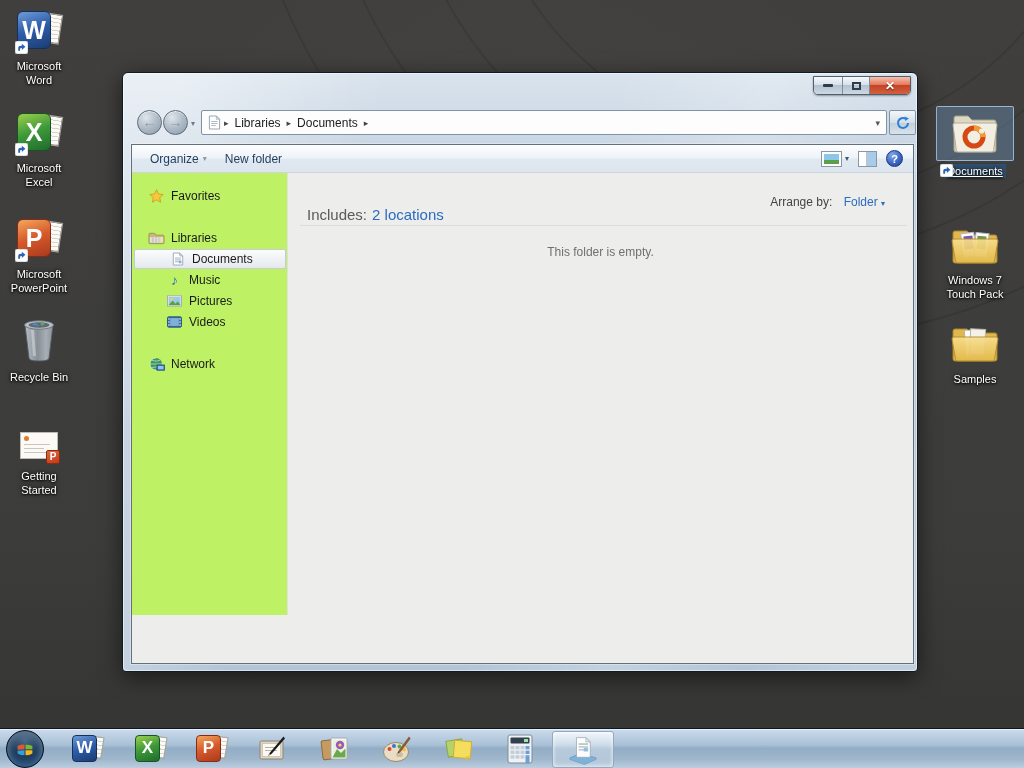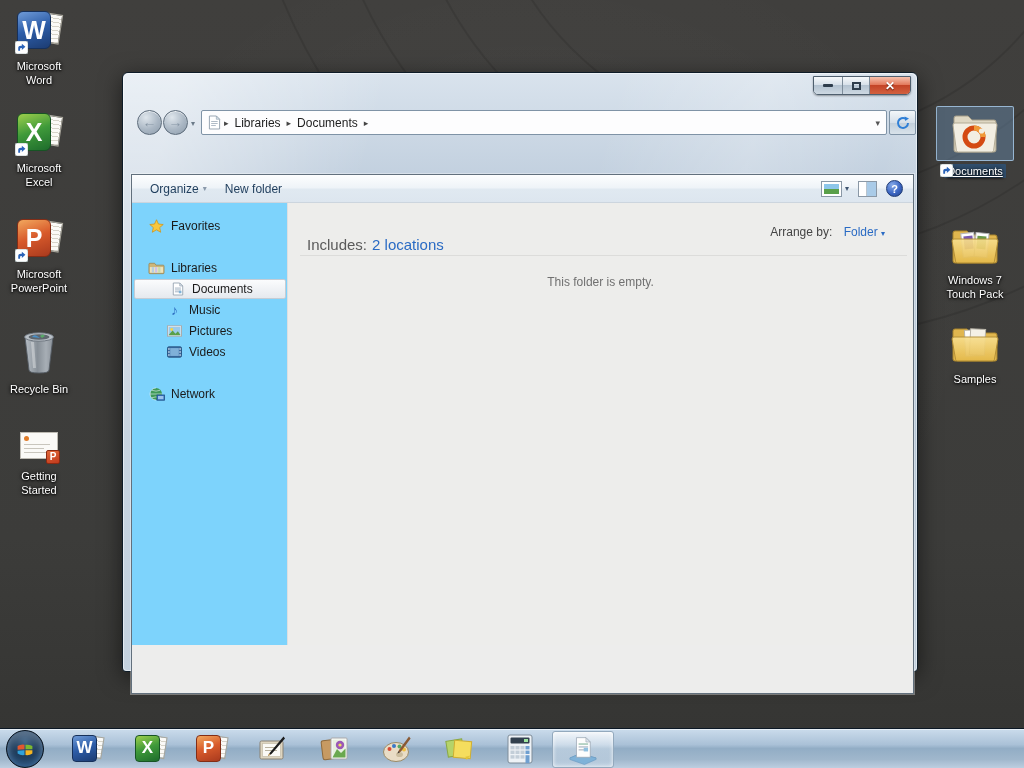--- a/index.html
+++ b/index.html
@@ -83,42 +83,42 @@
     display:flex; align-items:center; padding:0 6px; font-size:12px; color:#222; }
   #addressbar .crumb { padding:0 3px; }
   #addressbar .sep { font-size:9px; color:#444; padding:0 3px; }
   #addressbar .addr-drop { margin-left:auto; font-size:9px; color:#555; }
   #refreshbtn { position:absolute; left:766px; top:37px; width:27px; height:25px;
     border:1px solid #7f93a6; border-radius:2px; display:flex; align-items:center;
     justify-content:center;
     background:linear-gradient(180deg,#f3f7fa,#d5dfe9 50%,#c2cfdb 52%,#d8e2ea 100%); }
 
   #client { position:absolute; left:8px; top:71px; width:783px; height:520px;
-    background:#ededec; border:1px solid #62707d; box-shadow:0 0 0 1px rgba(255,255,255,.35);margin-top:30px; }
+    background:#ededec; border:1px solid #62707d; box-shadow:0 0 0 1px rgba(255,255,255,.35); }
 
   #cmdbar { position:absolute; left:0; top:0; width:100%; height:28px;
     background:linear-gradient(180deg,#fdfefe 0%,#eef3f8 48%,#e0e9f1 52%,#dde6ef 100%);
     border-bottom:1px solid #ccd5de; display:flex; align-items:center;
     font-size:12px; color:#1f3d5c; }
   #cmdbar .cmd { margin-left:18px; display:flex; align-items:center; gap:4px; }
   #cmdbar .cmd .drop { font-size:8px; color:#3f557090; }
   #cmdbar .right { margin-left:auto; margin-right:10px; display:flex; align-items:center; gap:9px; }
   .views-ic { width:21px; height:16px; border:1px solid #8a98a6; background:#fff; padding:2px; }
   .views-ic .pic { width:100%; height:100%;
     background:linear-gradient(180deg,#8cc6ea 0 55%,#5aa04a 55% 100%); }
   .pane-ic { width:19px; height:16px; border:1px solid #8a98a6; background:#fff; display:flex; }
   .pane-ic .l { width:45%; background:#fff; border-right:1px solid #b9c4ce; }
   .pane-ic .r { flex:1; background:#a9cbe8; }
   .help-ic { width:17px; height:17px; border-radius:50%; color:#fff; font-size:11px;
     font-weight:bold; display:flex; align-items:center; justify-content:center;
     background:radial-gradient(circle at 35% 28%, #87abe8 0%, #3b66c4 55%, #25458c 100%);
     border:1px solid #1e3a74; }
 
   #body { position:absolute; left:0; top:28px; width:781px; height:442px; display:flex; }
-  #sidebar { position:relative; width:156px; height:100%; background:#7dd3fc;
+  #sidebar { position:relative; width:156px; height:100%; background:#bef264;
     border-right:1px solid #dddfe1;text-align:right; }
   .side-item { position:absolute; left:0; width:156px; height:20px; display:flex;
     align-items:center; gap:6px; font-size:12px; color:#1a1a1a; }
   .side-item .ic { width:17px; display:flex; justify-content:center; }
   .ind0 { padding-left:16px; } .ind1 { padding-left:34px; }
   .side-item.sel { background:linear-gradient(180deg,#fbfcfd,#e5e9ee);
     border:1px solid #c5ccd4; border-radius:2px; width:152px; left:2px; }
   .note-glyph { color:#2f6fc2; font-size:14px; line-height:14px; }
 
   #main { position:relative; flex:1; height:100%; background:#ededeb; }
@@ -214,21 +214,21 @@
           <div class="face">P</div>
       <svg class="shortcut-badge" viewBox="0 0 12 12">
             <rect width="12" height="12" rx="2" fill="#fff" stroke="#9aa" stroke-width="0.6"></rect>
             <path d="M3 9 L3 6.2 Q3 4.3 5.5 4.3 L6.3 4.3 L6.3 2.5 L9.6 5.4 L6.3 8.3 L6.3 6.5 L5.6 6.5 Q4.7 6.5 4.7 7.3 L4.7 9 Z" fill="#2a63b8"></path>
           </svg>
     </div>
       </div>
     <span class="lbl">Microsoft PowerPoint</span>
   </div>
 
-  <div class="dicon" style="left:0;top:324px">
+  <div class="dicon" style="left:0;top:312px">
     <div class="icwrap">
       <svg width="42" height="48" viewBox="0 0 42 48">
         <defs>
             <linearGradient id="bing" x1="0" x2="1">
               <stop offset="0" stop-color="#b7bec5"></stop>
               <stop offset=".45" stop-color="#878f97"></stop>
               <stop offset=".75" stop-color="#a7aeb5"></stop>
               <stop offset="1" stop-color="#8b929a"></stop>
             </linearGradient>
           </defs>

